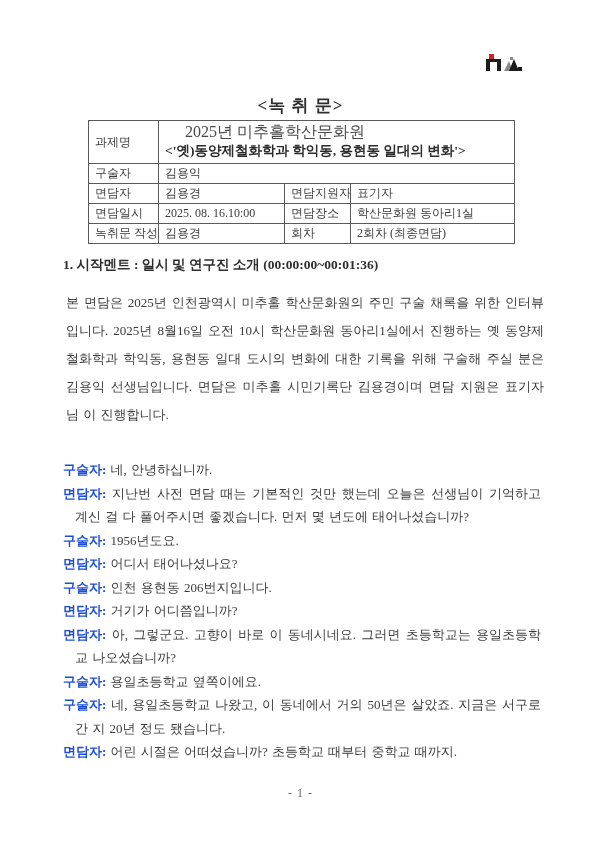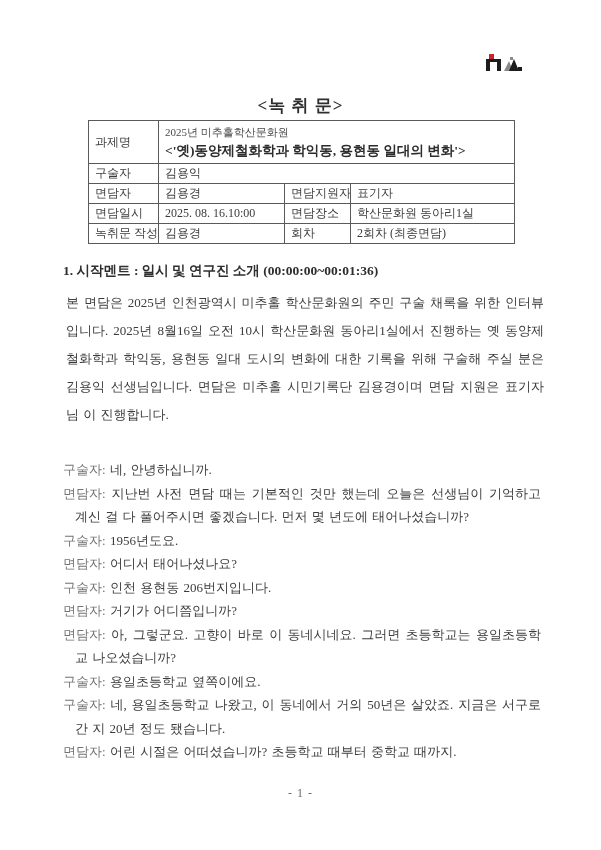--- a/index.html
+++ b/index.html
@@ -27,44 +27,44 @@
   table.info td{
     border:1px solid #5a5a5a;
     padding:1px 6px;
     vertical-align:middle;
     height:17px;
     overflow:hidden;
     white-space:nowrap;
   }
   td.lbl{padding-left:7px;}
   td.val-oralist{padding-left:52px;}
-  .proj-line1{font-size:11px;color:#4a4a4a;line-height:18px;}
+  .proj-line1{font-size:16px;color:#4a4a4a;line-height:18px;margin-left:20px;}
   .proj-line2{font-size:13.5px;font-weight:600;color:#2c2c2c;line-height:20px;}
   h2.sec{
     position:absolute;left:63px;margin:0;
     font-size:13.5px;font-weight:bold;color:#2e2e2e;
     white-space:nowrap;
   }
-  #sec1-heading{top:262px;text-align:right;}
+  #sec1-heading{top:256px;text-align:right;}
   #sec2-heading{top:420px;}
   .para{
     position:absolute;top:286px;left:63px;width:478px;
     margin:3px;font-size:13px;line-height:28px;
     text-align:justify;word-spacing:1px;color:#3b3b3b;
   }
   .dialogue{
     position:absolute;top:458px;left:63px;width:478px;
     font-size:13px;line-height:23.5px;color:#3b3b3b;
   }
   .dialogue p{
     margin:0;
     padding-left:12px;text-indent:-12px;
     text-align:justify;word-spacing:1px;
   }
-  .dialogue b{font-weight:normal;color:#737373;}
+  .dialogue b{font-weight:bold;color:#1d4ed8;}
   .footer{
     position:absolute;top:786px;left:0;width:100%;
     text-align:center;font-size:12px;color:#6a6a6a;
     letter-spacing:1px;
   }
 </style>
 </head>
 <body>
 
 <div class="page">

